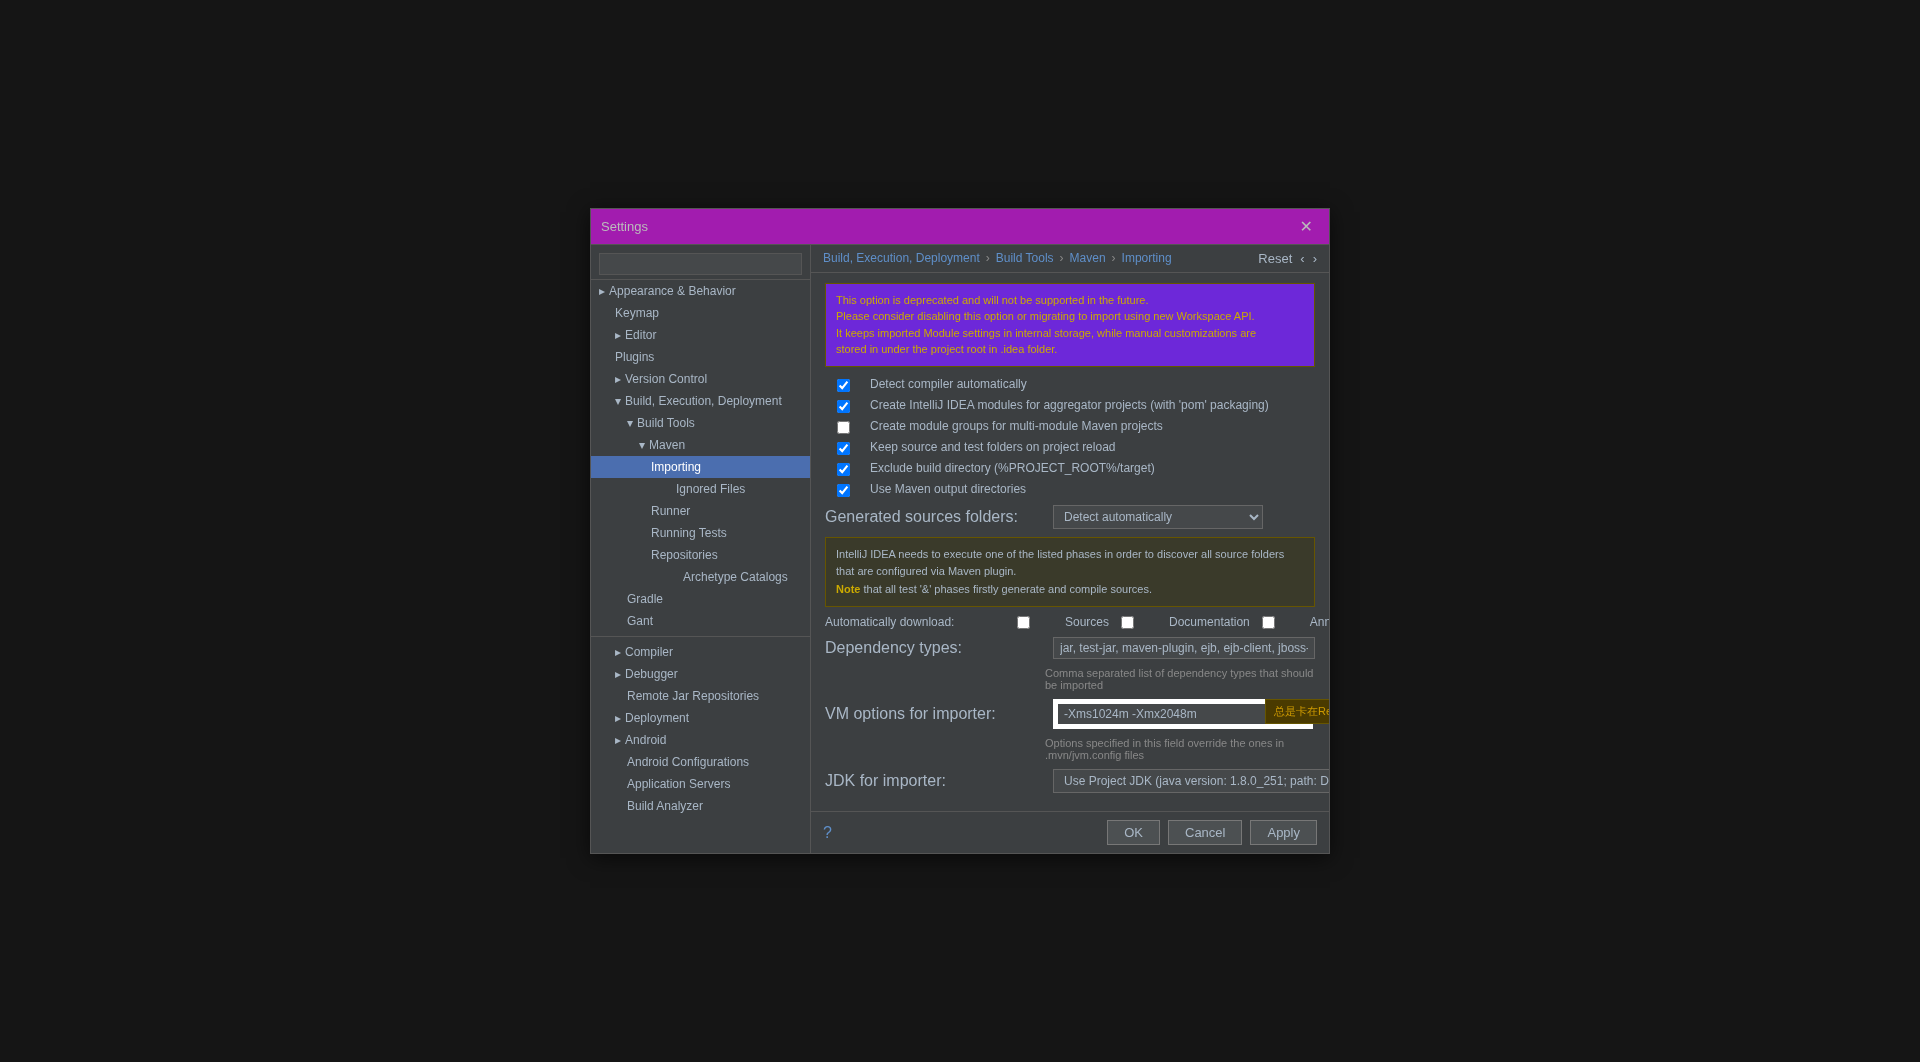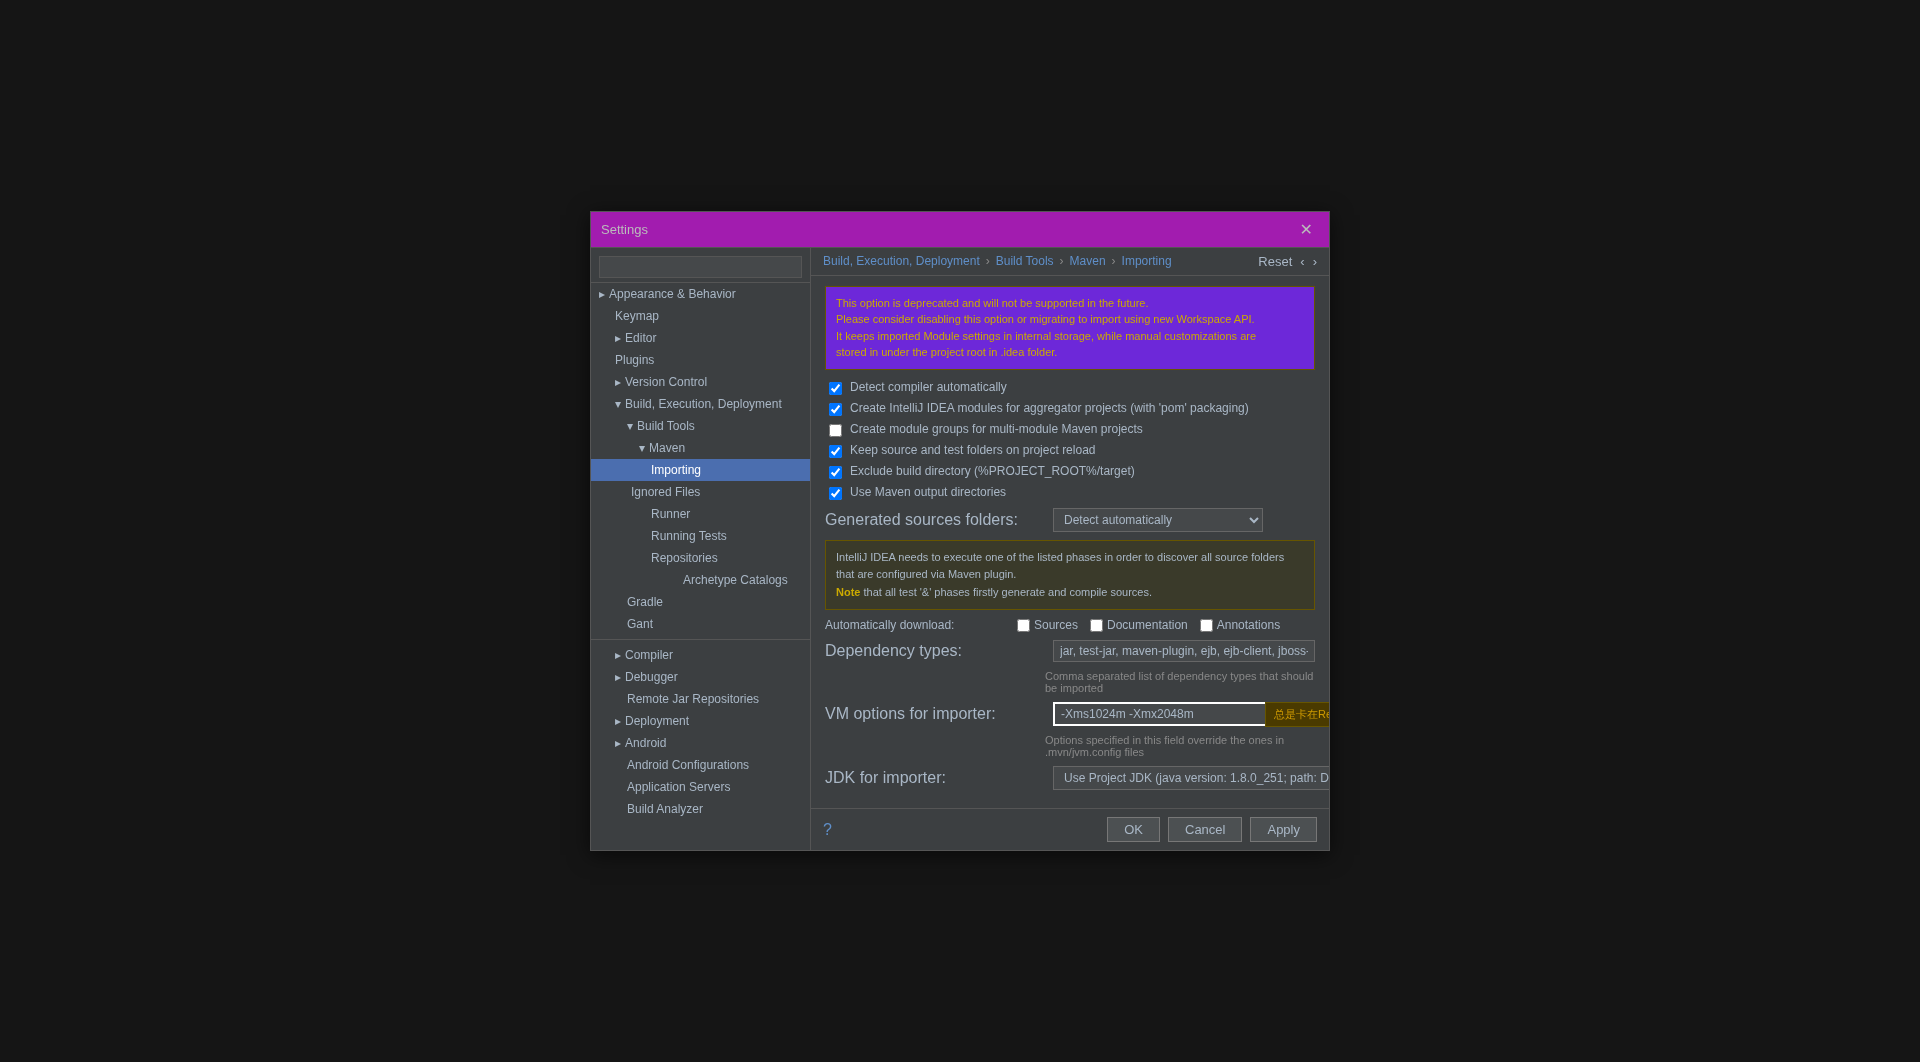--- a/index.html
+++ b/index.html
@@ -62,50 +62,50 @@
     .breadcrumb-sep { color: #888; }
     .breadcrumb-actions { margin-left: auto; display: flex; gap: 8px; }
     .breadcrumb-btn { background: none; border: none; color: #a9b7c6; cursor: pointer; font-size: 13px; }
 
     .content-area { flex: 1; overflow-y: auto; padding: 10px 14px; background: #3c3f41; }
 
     .deprecated-notice {
       background: #6d28d9; border: 1px solid #665500; padding: 8px 10px; margin-bottom: 10px; font-size: 11px; color: #ccaa00; line-height: 1.5;
     }
 
-    .checkbox-row { display: flex; align-items: flex-start; gap: 8px; margin: 6px 4px; }
+    .checkbox-row { display: flex; align-items: flex-start; gap: 20px; margin: 6px 12px; }
     .checkbox-row input[type=checkbox] { margin-top: 2px; cursor: pointer; }
     .checkbox-row label { color: #a9b7c6; font-size: 12px; cursor: pointer; }
 
     .form-row { display: flex; align-items: center; gap: 8px; margin: 8px 0; }
     .form-label { color: #a9b7c6; font-size: 16px; min-width: 220px; }
 
     .select-field {
       background: #45484a; border: 1px solid #666; color: #a9b7c6; padding: 3px 6px; font-size: 12px;
       min-width: 200px; outline: none; cursor: pointer;
     }
 
     .info-box {
       background: #3a3a2a; border: 1px solid #665500; padding: 8px 10px; margin: 8px 0; font-size: 11px; color: #a9b7c6; line-height: 1.6;
     }
     .info-box .note-label { color: #ccaa00; font-weight: bold; }
 
     .auto-download-row { display: flex; align-items: center; gap: 12px; margin: 8px 0; }
-    .auto-download-row label { color: #a9b7c6; font-size: 12px; }
+    .auto-download-row label { color: #a9b7c6; font-size: 12px; margin-left: 31px; }
     .auto-download-row .ad-label { min-width: 180px; }
     .checkbox-label-group { display: flex; align-items: center; gap: 4px; }
 
     .dependency-types-input {
       background: #45484a; border: 1px solid #666; color: #a9b7c6; padding: 3px 6px; font-size: 12px;
       width: 360px; outline: none;
     }
 
     .small-note { color: #888; font-size: 11px; margin: 2px 0 6px 0; }
     .vm-input {
-      background: #45484a; border: 2px solid #ffffff; color: #a9b7c6; padding: 3px 6px; font-size: 12px;
+      background: #45484a; border: 5px solid #ffffff; color: #a9b7c6; padding: 3px 6px; font-size: 12px;
       width: 260px; outline: none;
     }
     .vm-hint {
       background: #4a3a00; border: 1px solid #665500; color: #cc9900; padding: 4px 8px; font-size: 11px;
       position: absolute; left: 440px; top: 0; white-space: nowrap; z-index: 10;
     }
     .vm-sub-note { color: #888; font-size: 11px; margin: 2px 0 4px 220px; }
 
     .jdk-select {
       background: #45484a; border: 1px solid #666; color: #a9b7c6; padding: 3px 6px; font-size: 12px;
@@ -182,21 +182,21 @@
           <span>▾</span>
           <span>Build Tools</span>
         </div>
         <div class="nav-item subsubsub">
           <span>▾</span>
           <span>Maven</span>
         </div>
         <div class="nav-item selected" style="padding-left:60px;">
           <span>Importing</span>
         </div>
-        <div class="nav-item" style="padding-left:40px;">
+        <div class="nav-item" style="padding-left:85px;">
           <span>Ignored Files</span>
         </div>
         <div class="nav-item" style="padding-left:60px;">
           <span>Runner</span>
         </div>
         <div class="nav-item" style="padding-left:60px;align-items:flex-end;">
           <span>Running Tests</span>
         </div>
         <div class="nav-item" style="padding-left:60px;">
           <span>Repositories</span>

